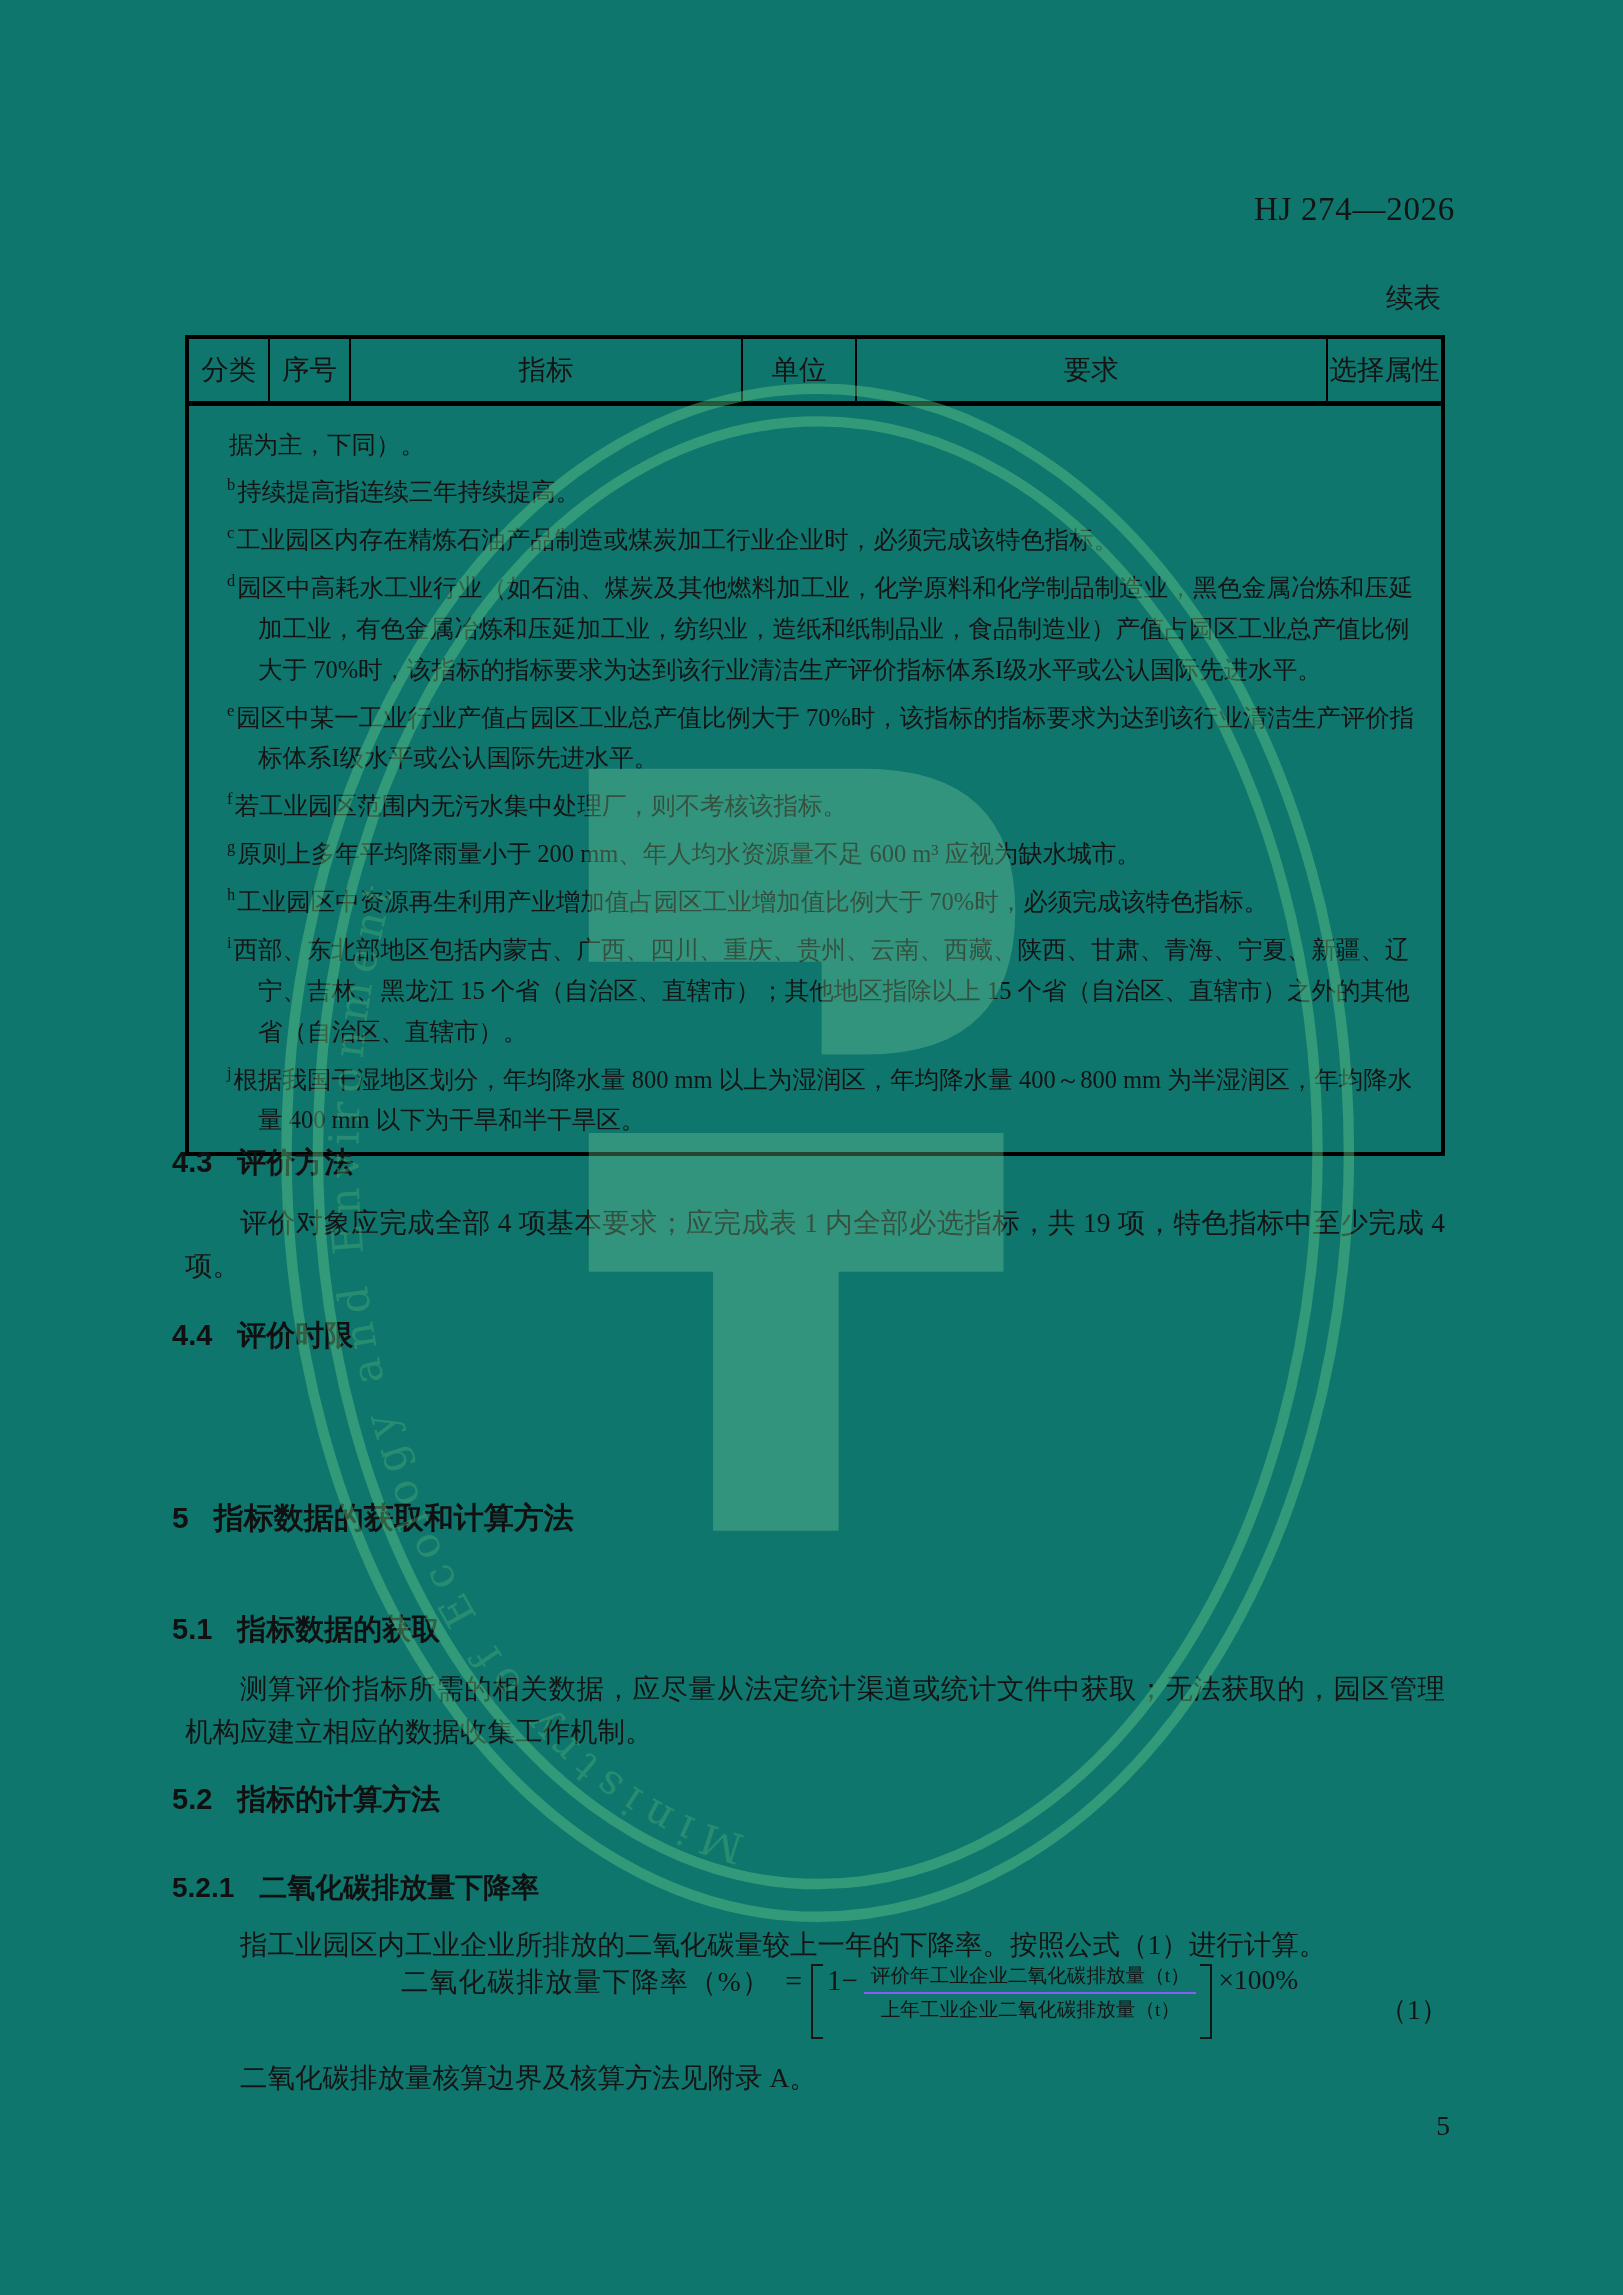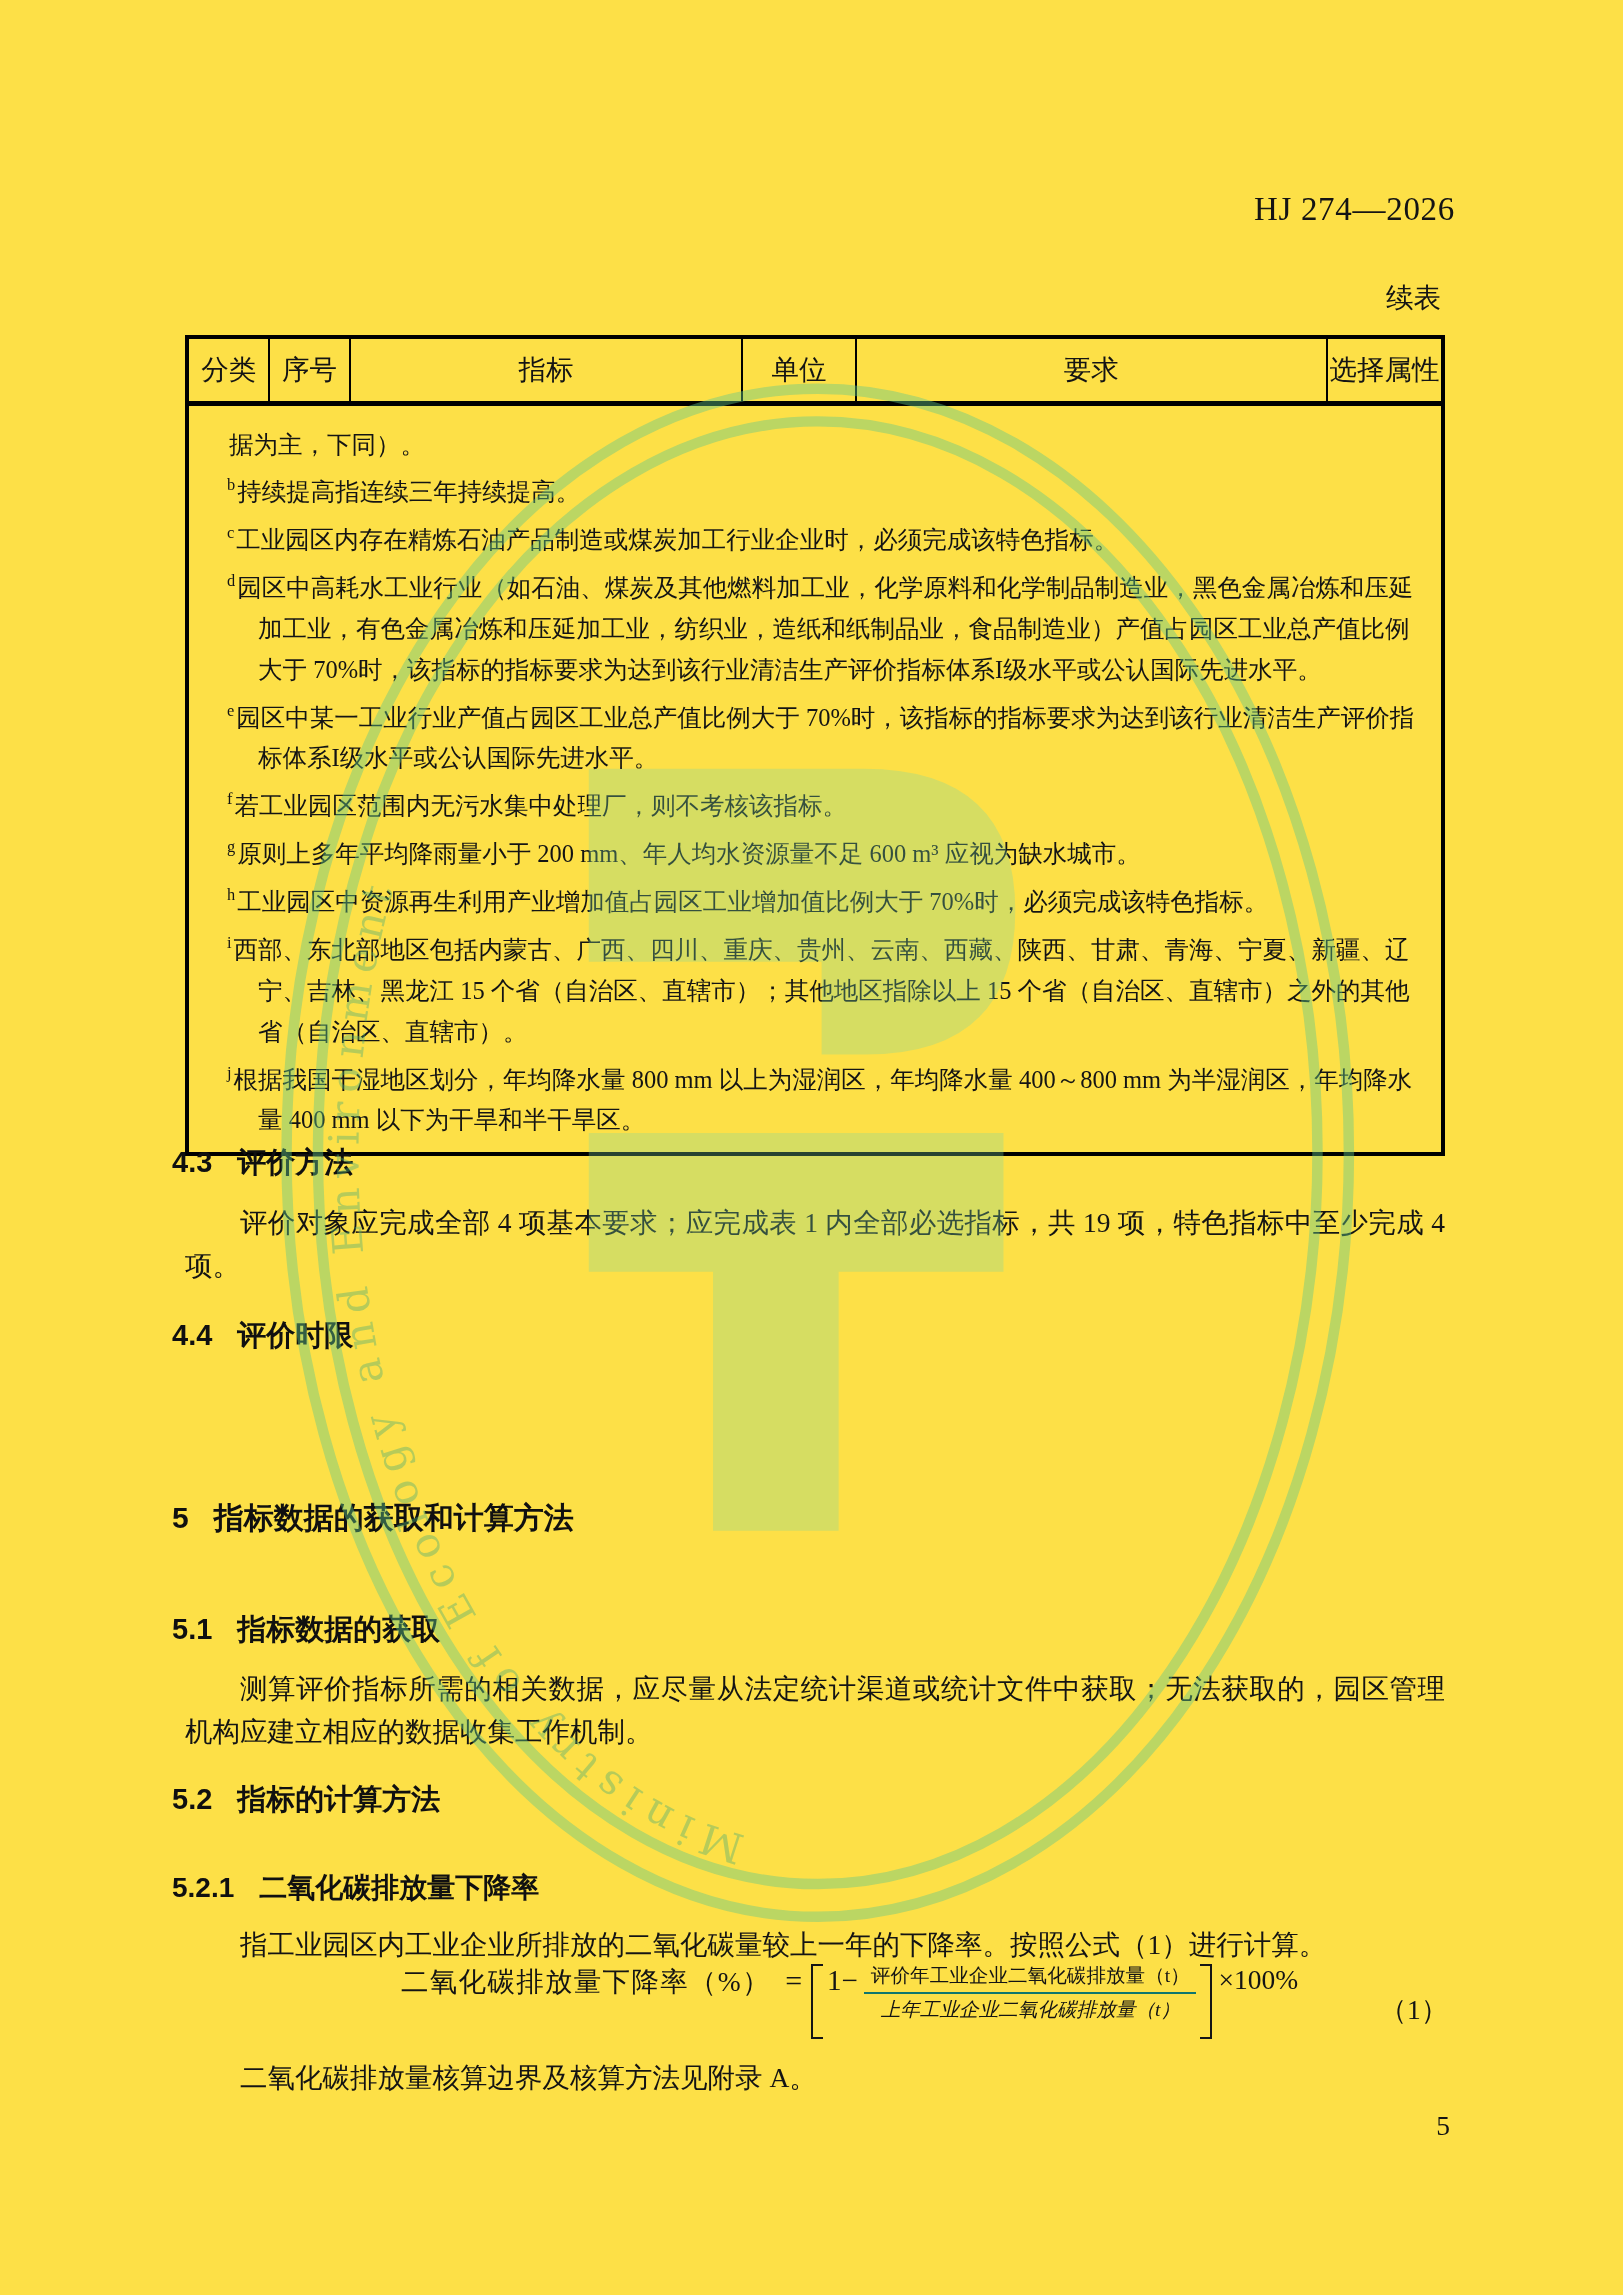--- a/index.html
+++ b/index.html
@@ -1,17 +1,17 @@
 <!DOCTYPE html>
 <html style="font-size:10.5px"><head>
 <meta charset="utf-8">
 <style>
   html,body{margin:0;padding:0;background:#777;}
   .page{
-    position:relative;width:1623px;height:2295px;background:#fde047;
+    position:relative;width:1623px;height:2295px;background:#0f766e;
     font-family:"Liberation Serif", serif;color:#141414;overflow:hidden;
   }
   
   .doc-number{position:absolute;top:191px;right:168px;font-size:33px;letter-spacing:0.7px;}
   .continued-label{position:absolute;top:280px;right:182px;font-size:27.5px;}
   
   .spec-table{
     position:absolute;top:335px;left:185px;width:1260px;
     border-collapse:collapse;table-layout:fixed;
   }
@@ -44,21 +44,21 @@
     display:flex;align-items:flex-start;font-size:27.5px;
   }
   .formula .lhs{margin-left:216px;letter-spacing:1.3px;}
   .formula .eq{margin:0 9.2px 0 14.4px;font-size:30px;}
   .brk{width:9.8px;height:71px;border:2.6px solid #151515;}
   .brk-l{border-right:none;margin-right:3.9px;}
   .brk-r{border-left:none;margin-left:3.9px;}
   .one-minus{font-size:29px;margin-right:6.5px;}
   .frac{display:inline-block;text-align:center;font-size:19.6px;line-height:1.25;}
   .frac .num{display:block;padding:0 6.5px 3.3px;}
-  .frac .den{display:block;border-top:2px solid #0f766e;padding:3.9px 6.5px 0;font-style:italic;}
+  .frac .den{display:block;border-top:2px solid #8b5cf6;padding:3.9px 6.5px 0;}
   .times{margin-left:6.5px;}
   .eqnum{position:absolute;right:-3.3px;top:50%;transform:translateY(-50%);font-size:27.5px;}
   
   .page-number{position:absolute;top:2110px;right:173px;font-size:27.5px;}
   .watermark{position:absolute;top:0;left:0;pointer-events:none;}
 </style>
 </head>
 <body>
 
 <div class="page">

